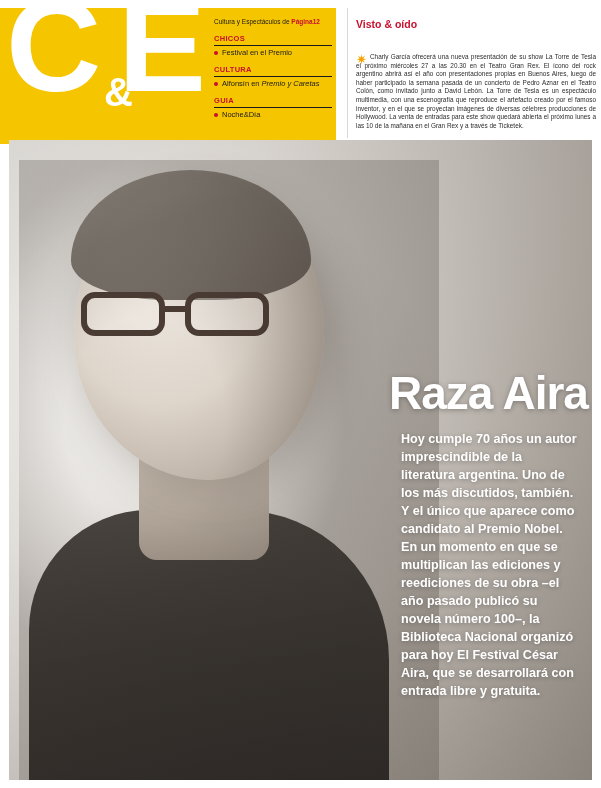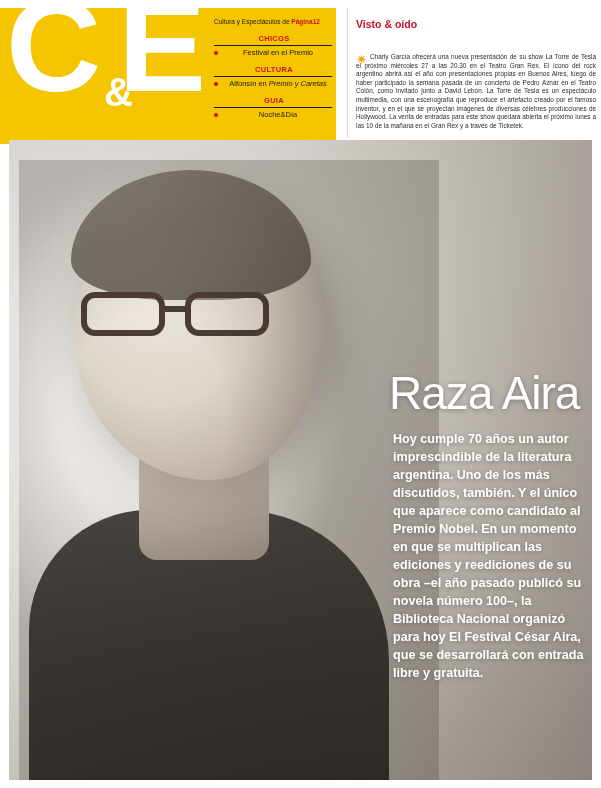--- a/index.html
+++ b/index.html
@@ -67,21 +67,20 @@
 
   
   .index-block {
     position: absolute;
     left: 211px;
     top: 0;
     width: 125px;
     height: 136px;
     background: #f5c500;
     padding: 0;
-    text-align: center;
   }
   .index-kicker {
     position: absolute;
     left: 3px;
     top: 10px;
     font-size: 6.5px;
     color: #1a1a1a;
     letter-spacing: 0px;
     white-space: nowrap;
   }
@@ -296,34 +295,34 @@
 
   
   .overlay {
     position: absolute;
     left: 380px;
     top: 230px;
     width: 200px;
   }
   .ov-title {
     font-size: 46px;
-    font-weight: normal;
+    font-weight: bold;
     color: #ffffff;
     line-height: 46px;
     letter-spacing: -1px;
     text-shadow: 0 1px 5px rgba(60,55,50,0.45);
     margin: 0 0 14px 0;
   }
   .ov-deck {
     font-size: 12.6px;
     line-height: 18px;
     color: #ffffff;
     font-weight: bold;
     text-shadow: 0 1px 4px rgba(60,55,50,0.4);
-    margin: 4px;
+    margin: 12px;
   }
 </style>
 </head>
 <body>
 
 <div class="page">
 
   <div class="masthead">
 
     <div class="logo-block">

